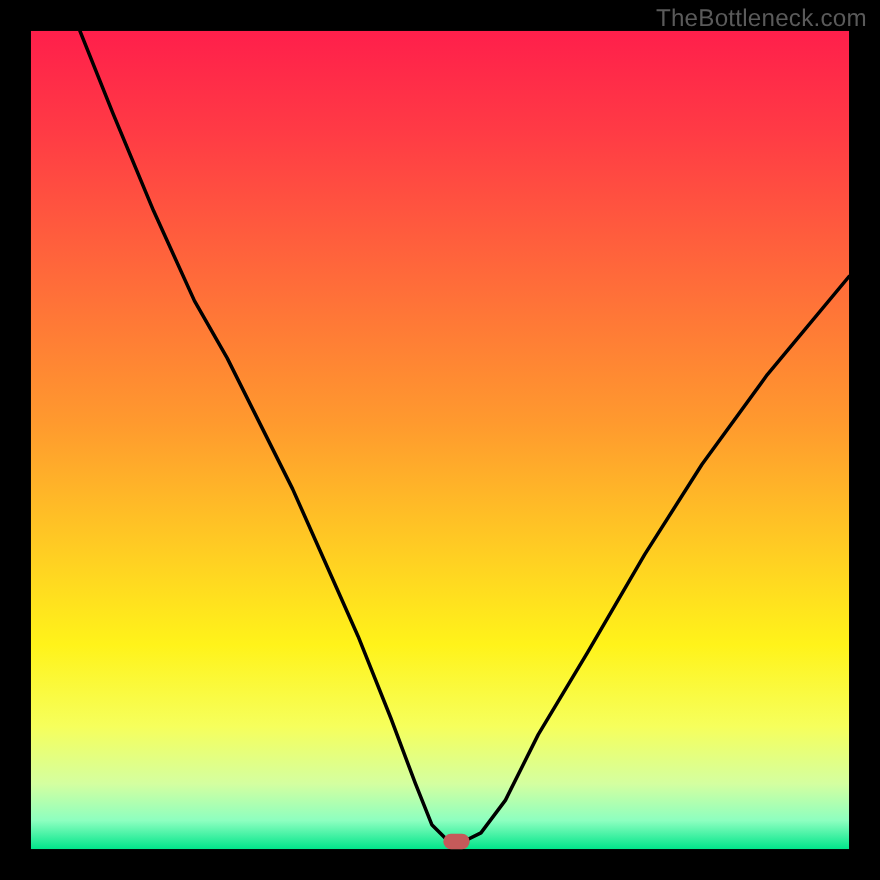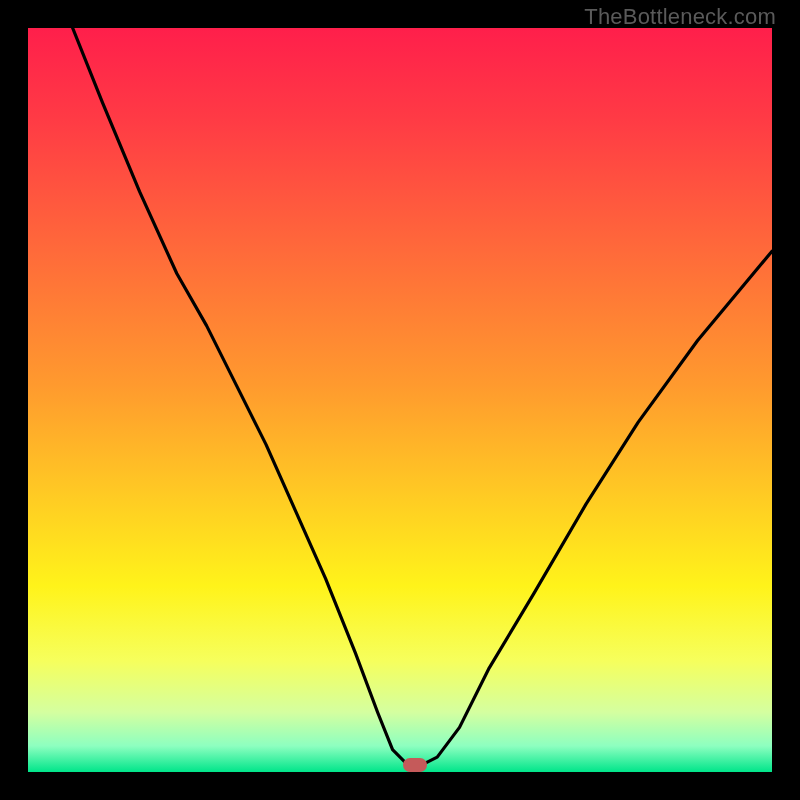--- a/index.html
+++ b/index.html
@@ -13,21 +13,21 @@
   }
   .frame {
     position: relative;
     width: 800px;
     height: 800px;
     background: #000;
   }
   .watermark {
     position: absolute;
     top: 4px;
-    right: 24px;
+    right: 12px;
     color: #5a5a5a;
     font-size: 22px;
     font-weight: 400;
     letter-spacing: 0.2px;
     z-index: 5;
   }
   .plot-area {
     position: absolute;
     left: 28px;
     top: 28px;

